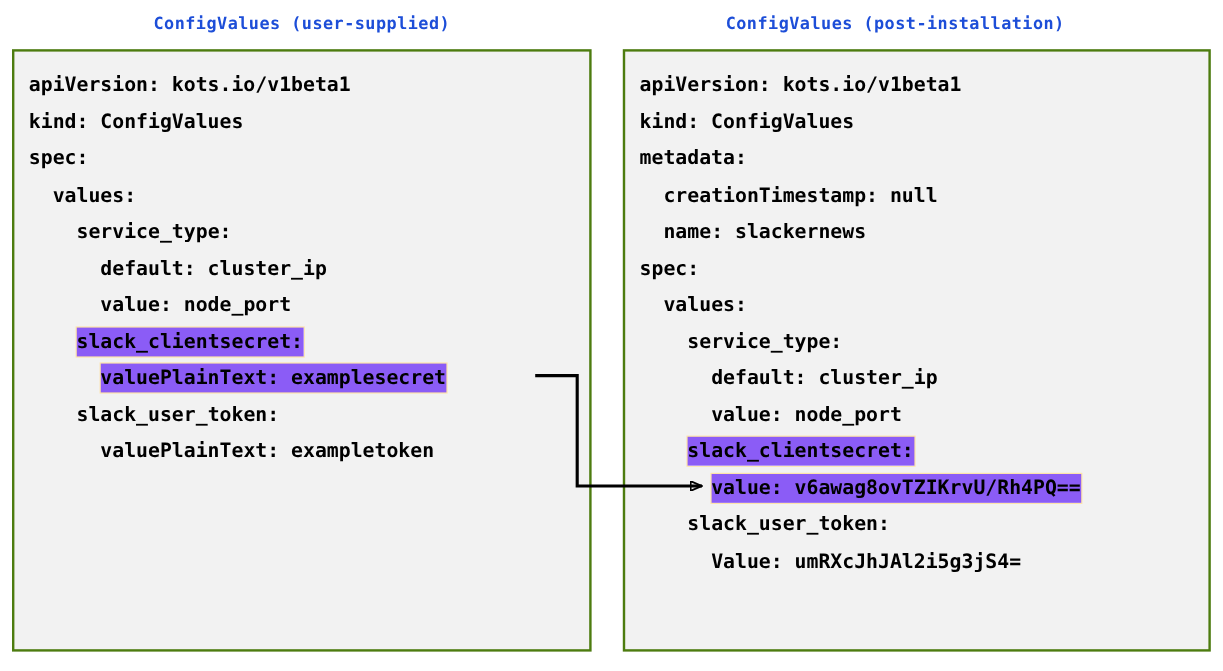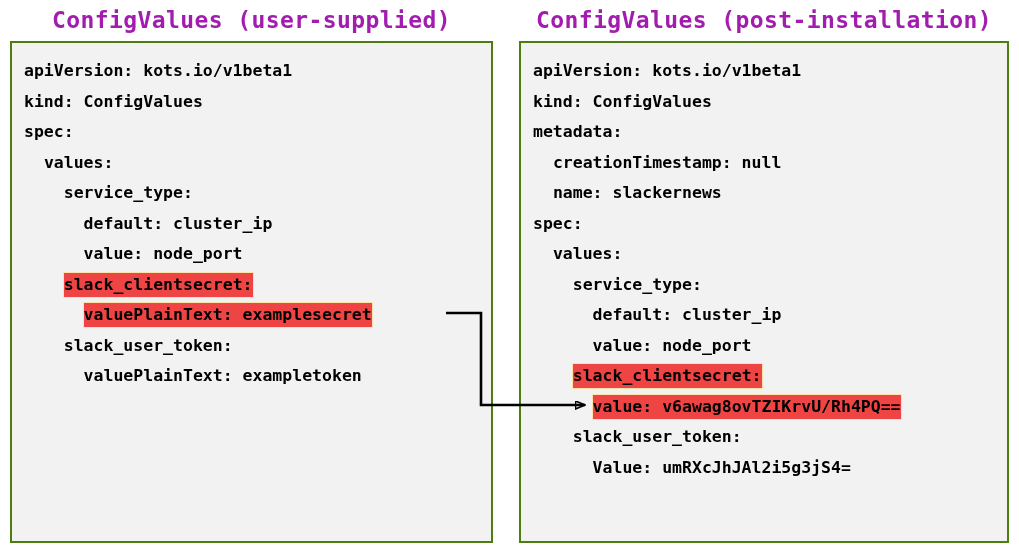--- a/index.html
+++ b/index.html
@@ -28,28 +28,28 @@
   #panel-left  { left: 10px;  width: 483px; }
   #panel-right { left: 519px; width: 490px; }
 
   .panel-title {
     position: absolute;
     top: 6px;
     height: 28px;
     line-height: 28px;
     text-align: center;
     font-family: "DejaVu Sans Mono", "Liberation Mono", monospace;
-    font-size: 23px;
+    font-size: 14px;
     font-weight: bold;
     letter-spacing: 0.4px;
-    color: #a21caf;
+    color: #1d4ed8;
     white-space: nowrap;
   }
   #title-left  { left: 10px;  width: 483px; }
-  #title-right { left: 519px; width: 490px; text-align: center; }
+  #title-right { left: 501px; width: 490px; text-align: center; }
 
   
   .yaml {
     position: absolute;
     top: 13px;
     left: 12px;
     right: 4px;
     font-family: "DejaVu Sans Mono", "Liberation Mono", monospace;
     font-size: 16.5px;
     font-weight: bold;
@@ -61,21 +61,21 @@
     display: block;
     height: 30.5px;
     white-space: pre;
   }
   .yline > .seg {
     display: inline;
     white-space: pre;
     padding: 2px 0 3px 0;
   }
   .yline.hl > .seg {
-    background: #ef4444;
+    background: #8b5cf6;
     box-shadow: 0 0 0 1px #fde3ab;
   }
 
   
   #connector {
     position: absolute;
     left: 0;
     top: 0;
     width: 1019px;
     height: 559px;

